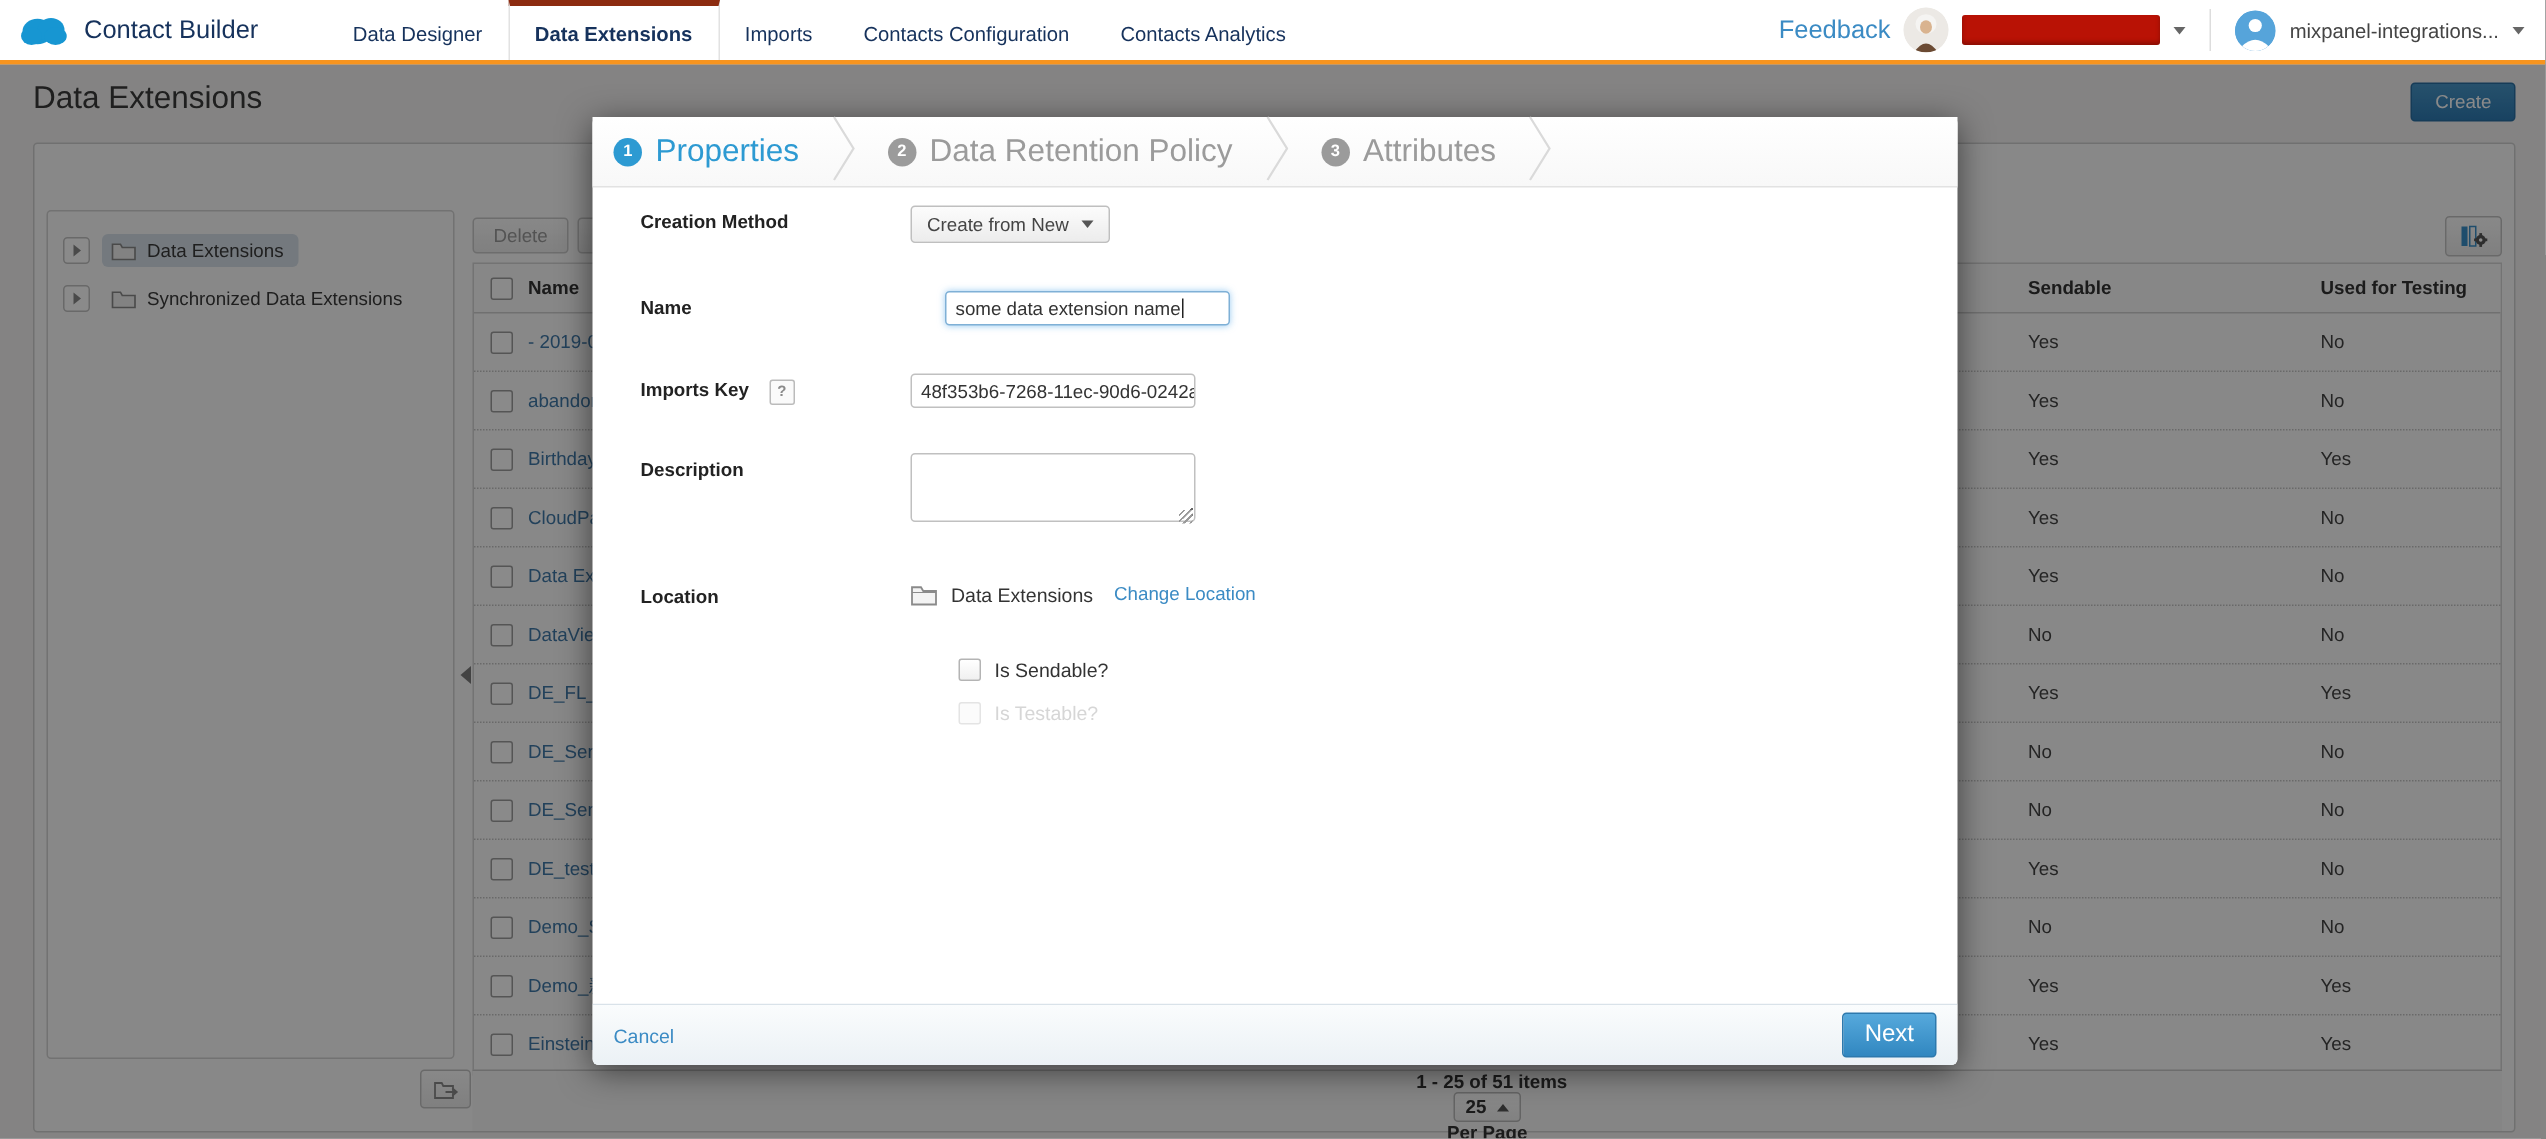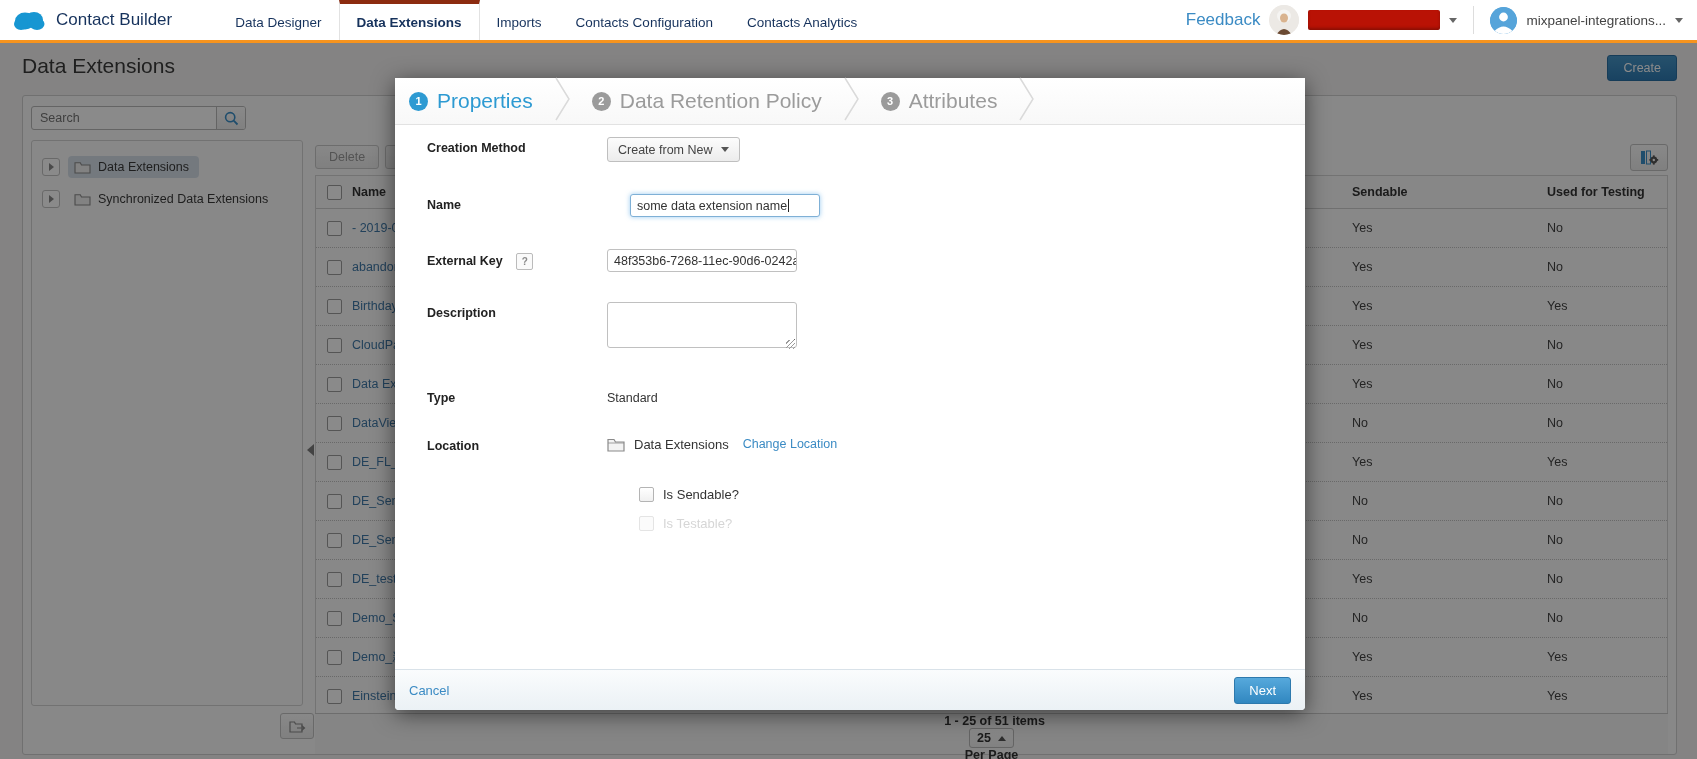--- a/index.html
+++ b/index.html
@@ -130,21 +130,21 @@
   .link{color:#3b8bc4;cursor:pointer;}
   .chg-loc{margin-left:6px;font-size:12.5px;}
   .cbx{width:13px;height:13px;border:1px solid #b4b4b4;border-radius:2px;background:linear-gradient(#fff,#f0f0f0);
        flex:0 0 auto;cursor:pointer;}
   .cbx-label{font-size:13px;color:#333;margin-left:9px;}
   .f-row.disabled .cbx{border-color:#e4e4e4;background:#fbfbfb;}
   .f-row.disabled .cbx-label{color:#d6d6d6;}
   .modal-footer{height:40px;flex:0 0 auto;background:linear-gradient(#fafcfd,#ebf1f5);border-top:1px solid #d9e2e9;
                 display:flex;align-items:center;padding:0 14px;border-radius:0 0 4px 4px;}
   .cancel-link{font-size:13px;}
-  .next-btn{margin-left:auto;padding:5px 14px;font-size:13px;color:#fff;background:linear-gradient(#56a9dc,#3187c0);
+  .next-btn{margin-left:auto;padding:5px 14px;font-size:16px;color:#fff;background:linear-gradient(#56a9dc,#3187c0);
             border:1px solid #2d79ad;border-radius:3px;cursor:pointer;}
 </style>
 </head>
 <body>
 
 <div class="screen">
 
   <div class="nav">
     <div class="logo-wrap">
       <svg width="34" height="24" viewBox="0 0 34 24">
@@ -186,29 +186,20 @@
       <span class="caret"></span>
     </div>
   </div>
 
   <div class="page">
     <div class="page-title">Data Extensions</div>
     <button class="create-btn">Create</button>
 
     <div class="panel">
 
-      <div class="search-box">
-        <input placeholder="Search" style="">
-        <span class="search-btn">
-          <svg width="15" height="15" viewBox="0 0 15 15">
-            <circle cx="6.2" cy="6.2" r="4.6" fill="none" stroke="#3a8fc8" stroke-width="1.6"></circle>
-            <line x1="9.7" y1="9.7" x2="13.5" y2="13.5" stroke="#3a8fc8" stroke-width="1.8"></line>
-          </svg>
-        </span>
-      </div>
 
       <div class="tree">
         <div class="tree-item">
             <span class="expander"></span>
             <span class="tree-label-wrap sel">
               <svg width="17" height="13" viewBox="0 0 17 13">
                 <path d="M1 3 L1 12 L16 12 L16 4 L7.5 4 L6.3 1.8 L1 1.8 Z" fill="#f0f0f0" stroke="#8a8a8a" stroke-width="1.1"></path>
               </svg>
               <span>Data Extensions</span>
             </span>
@@ -435,40 +426,36 @@
       <div class="f-row" style="margin-bottom:32px;">
         <span class="f-label">Name</span>
         <span class="text-input focused">
           <span>some data extension name</span>
           <span class="cursor-bar"></span>
         </span>
       </div>
 
       <div class="f-row" style="margin-bottom:30px;">
         <span class="f-label">
-          <span>External Key</span>
+          <span>Imports Key</span>
           <span class="help-icon">?</span>
         </span>
         <span class="text-input">
           <span>48f353b6-7268-11ec-90d6-0242ac1200</span>
         </span>
       </div>
 
       <div class="f-row" style="margin-bottom:36px;">
         <span class="f-label">Description</span>
         <span class="ta-wrap">
           <textarea class="ta" style=""></textarea>
           <span class="grip"></span>
         </span>
       </div>
 
-      <div class="f-row" style="margin-bottom:30px;">
-        <span class="f-label">Type</span>
-        <span class="static-val">Standard</span>
-      </div>
 
       <div class="f-row" style="margin-bottom:34px;">
         <span class="f-label">Location</span>
         <span class="loc-row">
           <svg width="19" height="15" viewBox="0 0 19 15">
             <path d="M1 4 L1 14 L17 14 L17 5 L8.5 5 L7 2.5 L1 2.5 Z" fill="#f3f3f3" stroke="#8a8a8a" stroke-width="1.2"></path>
             <path d="M1 6 L17 6" stroke="#8a8a8a" stroke-width="0.8"></path>
           </svg>
           <span class="loc-name">Data Extensions</span>
           <span class="link chg-loc">Change Location</span>

